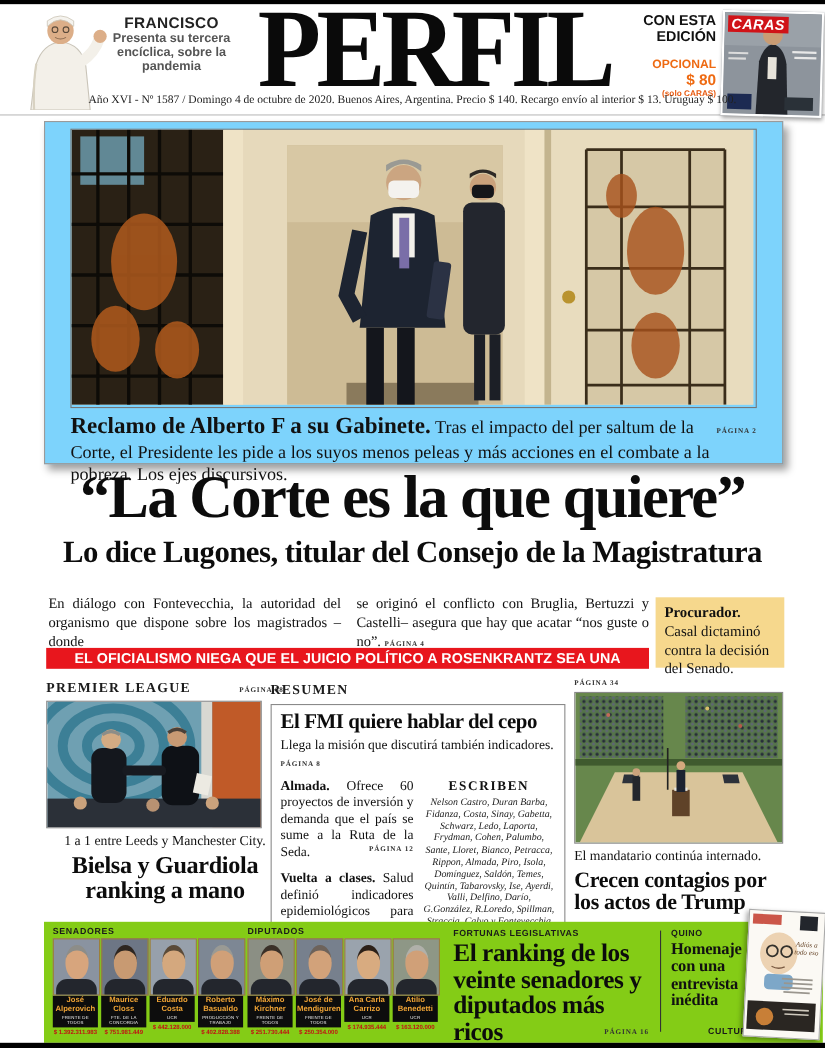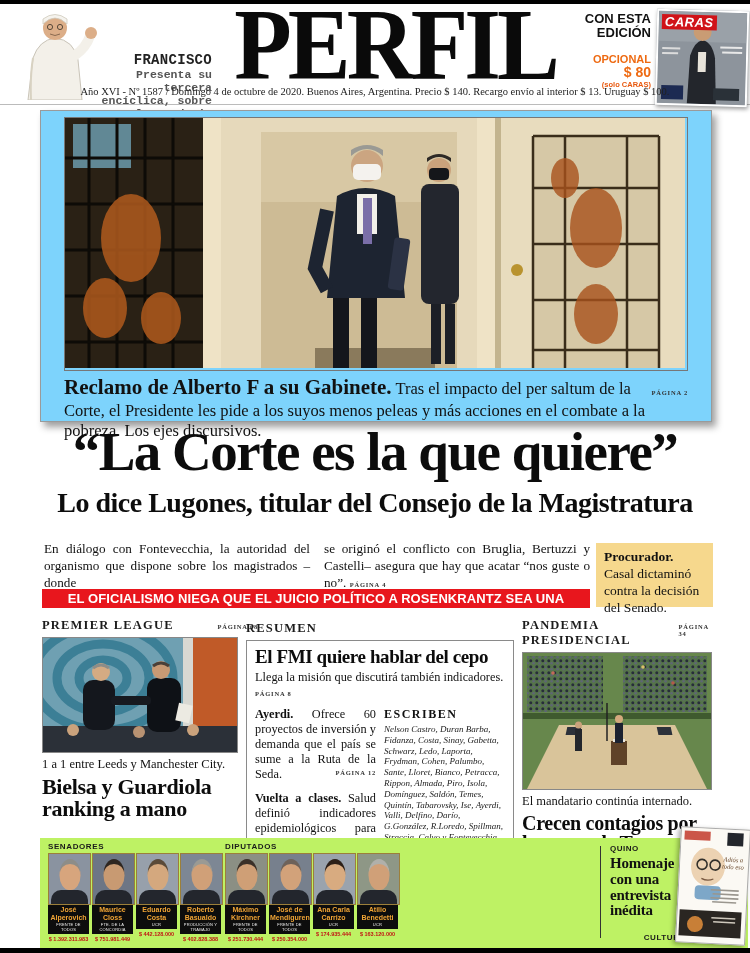--- a/index.html
+++ b/index.html
@@ -5,21 +5,21 @@
   html,body{margin:0;padding:0;background:#fff;}
   body{width:750px;height:953px;position:relative;overflow:hidden;
        font-family:"Liberation Serif",serif;color:#111;}
   .abs{position:absolute;}
   .topbar{left:0;top:0;width:750px;height:4px;background:#000;}
   .botbar{left:0;top:948px;width:750px;height:5px;background:#000;}
 
   
   .header{left:0;top:4px;width:750px;height:100px;border-bottom:1px solid #bbb;background:#fff;}
   .pope{left:6px;top:2px;width:96px;height:94px;}
-  .pope-txt{left:100px;top:8px;width:112px;text-align:right;font-family:Liberation Mono, monospace;margin-top:40px;}
+  .pope-txt{left:100px;top:8px;width:112px;text-align:center;font-family:Liberation Sans, sans-serif;}
   .pope-name{font-size:14px;font-weight:700;color:#222;letter-spacing:.3px;}
   .pope-sub{font-size:11.5px;font-weight:700;color:#555;line-height:1.12;margin-top:1px;}
   .wordmark{left:175px;top:-6px;width:440px;text-align:center;
     font-family:"Liberation Serif",serif;font-weight:700;font-size:96px;line-height:.92;
     letter-spacing:-4px;transform:scale(.98,1.06);transform-origin:top center;color:#0a0a0a;}
   .edition{left:565px;top:8px;width:86px;text-align:right;font-family:"Liberation Sans",sans-serif;}
   .ed1{font-size:13px;font-weight:700;color:#111;line-height:1.05;}
   .opcional{margin-top:14px;color:#ee6a12;font-weight:700;line-height:1.1;}
   .op1{font-size:11px;}
   .op2{font-size:14px;}
@@ -51,45 +51,45 @@
     font-size:13.5px;line-height:1.25;box-sizing:border-box;}
   .procbox b{font-weight:700;}
   .ticker{left:42px;top:589px;width:548px;height:19px;background:#e8161d;color:#fff;
     font-family:"Liberation Sans",sans-serif;font-weight:700;font-size:13px;line-height:19px;
     text-align:center;letter-spacing:.1px;}
 
   
   .kicker{font-weight:700;font-size:12.5px;letter-spacing:1.2px;color:#1c1c1c;}
   .krow{display:flex;justify-content:space-between;align-items:baseline;}
 
-  .col-prem{left:42px;top:618px;width:216px;}
+  .col-prem{left:42px;top:618px;width:216px;text-align:center;}
   .prem-photo{margin-top:4px;width:194px;height:114px;border:1px solid #888;}
   .capsm{font-size:12.5px;margin-top:4px;color:#111;}
   .h2{font-weight:700;font-size:22px;line-height:1.02;letter-spacing:-.3px;color:#0c0c0c;margin-top:4px;}
 
   .col-res{left:246px;top:618px;width:268px;}
   .resbox{margin-top:4px;border:1px solid #8a8a8a;background:#fff;}
   .resin{padding:6px 8px 4px 8px;}
   .fmi{font-weight:700;font-size:19px;letter-spacing:-.4px;line-height:1.05;color:#0c0c0c;}
   .fmideck{font-size:12.3px;margin-top:3px;}
   .rescols{display:flex;gap:8px;margin-top:7px;}
   .briefs{width:122px;font-size:12.3px;line-height:1.22;}
   .brief{margin-bottom:9px;text-align:justify;}
   .brief .pg{float:right;margin-top:2px;}
-  .escriben{width:122px;text-align:left;}
+  .escriben{width:122px;text-align:center;}
   .esc-t{font-weight:700;font-size:12px;letter-spacing:1.5px;}
   .esc-n{font-style:italic;font-size:9px;line-height:1.2;color:#222;margin-top:2px;}
   .res-red{border-top:1px solid #8a8a8a;color:#d01318;font-weight:700;font-size:16.5px;
     text-align:center;padding:4px 2px;letter-spacing:-.2px;}
 
   .col-pan{left:522px;top:618px;width:190px;}
   .pan-photo{margin-top:4px;width:188px;height:136px;border:1px solid #888;}
 
   
-  .band{left:40px;top:838px;width:708px;height:110px;background:#bef264;}
+  .band{left:40px;top:838px;width:708px;height:110px;background:#84cc16;}
   .grplabel{position:absolute;top:4px;font-family:"Liberation Sans",sans-serif;font-weight:700;
     font-size:8px;letter-spacing:.6px;color:#1a1a1a;}
   .mugcard{position:absolute;top:15px;width:41px;}
   .mug{width:41px;height:50px;position:relative;overflow:hidden;border:1px solid #9c7f3a;background:var(--bd);}
   .mug::before{content:'';position:absolute;left:50%;top:5px;transform:translateX(-50%);
     width:21px;height:26px;border-radius:50% 50% 46% 46%;background:var(--sk);border-top:5px solid var(--hair);}
   .mug::after{content:'';position:absolute;left:2px;right:2px;bottom:-2px;height:16px;
     border-radius:10px 10px 0 0;background:#23262d;}
   .plate{background:#0d0d0d;padding:1px 1px 2px 1px;text-align:center;}
   .plate .nm{color:#f0a435;font-weight:700;font-size:7px;line-height:1.08;font-family:"Liberation Sans",sans-serif;}
@@ -295,39 +295,38 @@
 
 <div class="abs col-res">
   <span class="kicker">RESUMEN</span>
   <div class="resbox">
     <div class="resin">
       <div class="fmi">El FMI quiere hablar del cepo</div>
       <div class="fmideck"><span>Llega la misión que discutirá también indicadores. </span><span class="pg">PÁGINA 8</span></div>
       <div class="rescols">
         <div class="briefs">
           <div class="brief">
-            <b>Ayerdi.</b><span> Ofrece 60 proyectos de inversión y demanda que el país se sume a la Ruta de la Seda. </span><span class="pg">PÁGINA 12</span>
+            <b>Almada.</b><span> Ofrece 60 proyectos de inversión y demanda que el país se sume a la Ruta de la Seda. </span><span class="pg">PÁGINA 12</span>
           </div>
           <div class="brief">
             <b>Vuelta a clases.</b><span> Salud definió indicadores epidemiológicos para permitir la apertura de las escuelas. </span><span class="pg">PÁGINA 26</span>
           </div>
         </div>
         <div class="escriben">
           <div class="esc-t">ESCRIBEN</div>
           <div class="esc-n">Nelson Castro, Duran Barba, Fidanza, Costa, Sinay, Gabetta, Schwarz, Ledo, Laporta, Frydman, Cohen, Palumbo, Sante, Lloret, Bianco, Petracca, Rippon, Almada, Piro, Isola, Domínguez, Saldón, Temes, Quintín, Tabarovsky, Ise, Ayerdi, Valli, Delfino, Darío, G.González, R.Loredo, Spillman, Straccia, Calvo y Fontevecchia</div>
         </div>
       </div>
     </div>
     <div class="res-red">Nuevo sistema para sanitizar los trenes</div>
   </div>
 </div>
 
 <div class="abs col-pan">
   <div class="krow">
-    <span class="kicker">PANDEMIA PRESIDENCIAL</span>
     <span class="pg">PÁGINA 34</span>
   </div>
   <div class="pan-photo">
     <svg width="188" height="136" viewBox="0 0 188 136">
       <defs>
         <pattern id="crowdp" width="6" height="6" patternUnits="userSpaceOnUse">
           <rect width="6" height="6" fill="#55744a"></rect>
           <circle cx="1.8" cy="1.8" r="1.5" fill="#272d3a"></circle>
           <circle cx="4.6" cy="4.2" r="1.3" fill="#5e6575"></circle>
         </pattern>
@@ -418,20 +417,25 @@
   </div>
   <div class="mugcard" style="left:317px;--bd:#8e9786;--sk:#d0a078;--hair:#b0b0aa;">
     <div class="mug"></div>
     <div class="plate">
         <div class="nm">Atilio Benedetti</div>
       <div class="pt">UCR</div>
       </div>
     <div class="amt">$ 163.120.000</div>
   </div>
 
+  <div class="ranking">
+    <div class="rk-k">FORTUNAS LEGISLATIVAS</div>
+    <div class="rk-h">El ranking de los veinte senadores y diputados más ricos</div>
+    <span class="pg rk-p">PÁGINA 16</span>
+  </div>
 
   <div class="vdiv"></div>
 
   <div class="quino">
     <div class="rk-k">QUINO</div>
     <div class="q-h">Homenaje con una entrevista inédita</div>
     <span class="q-s">CULTURA</span>
   </div>
 
   <div class="qcover">

